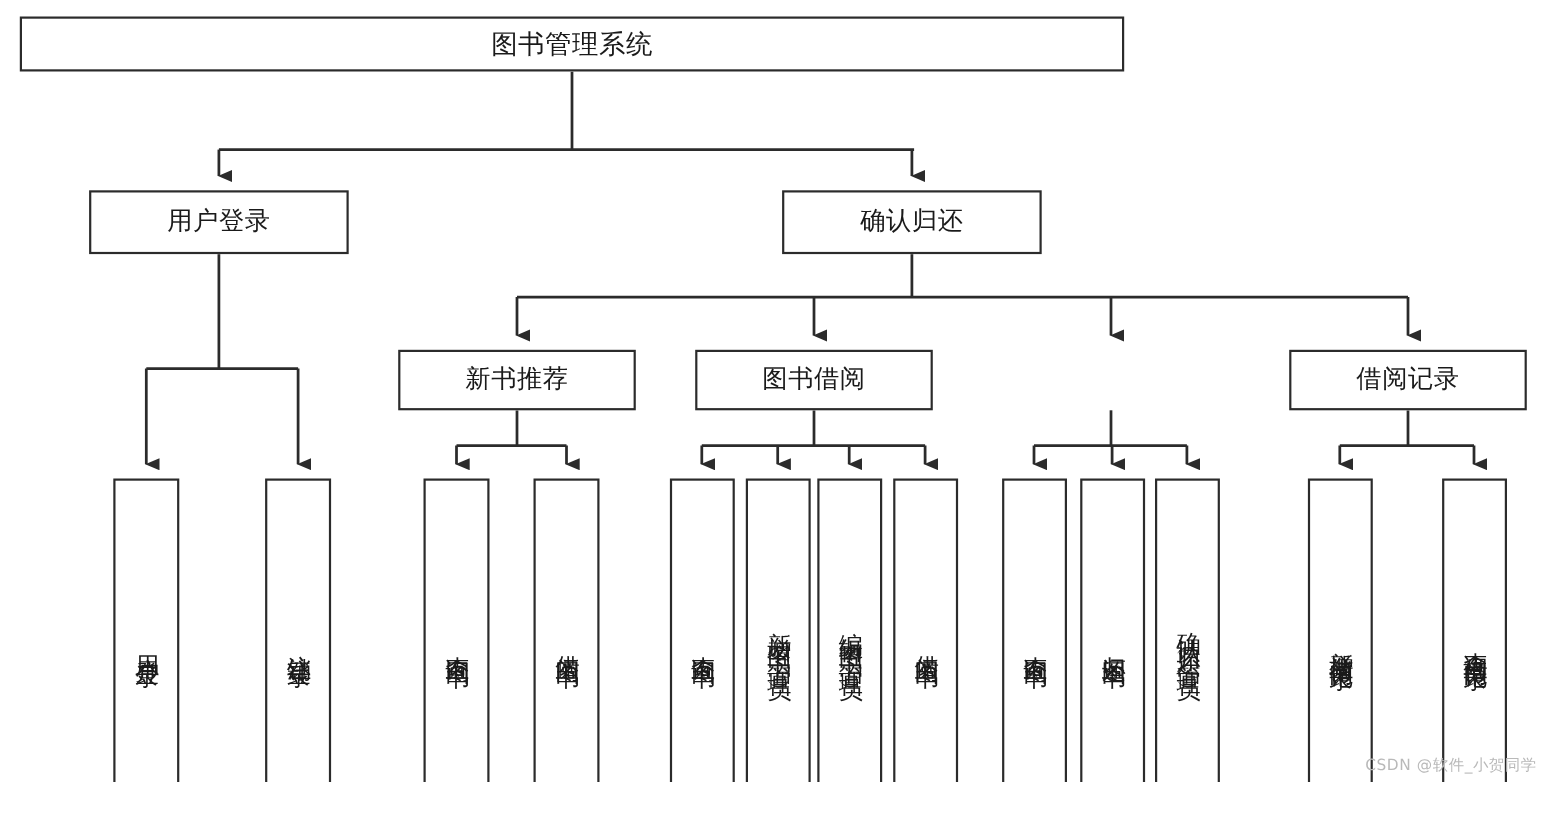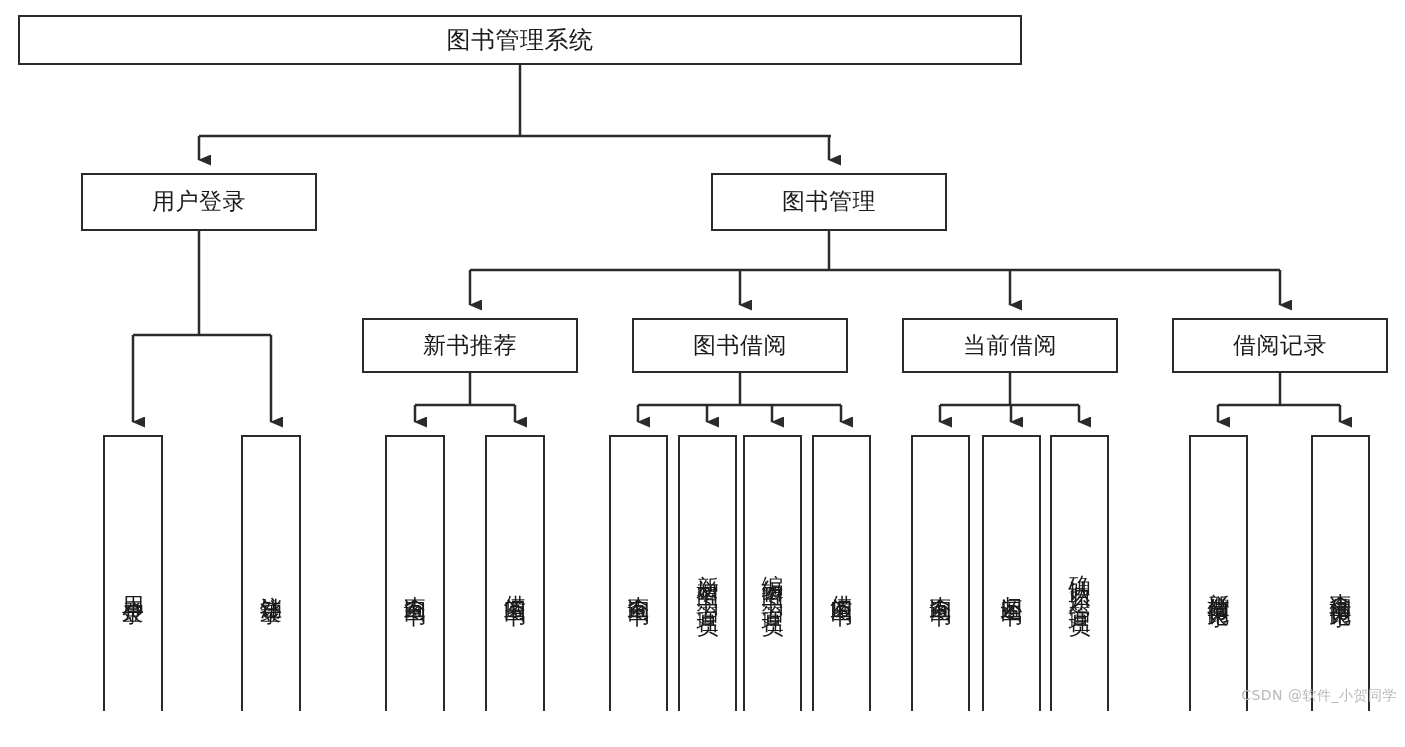--- a/index.html
+++ b/index.html
@@ -123,31 +123,28 @@
   </svg>
 
   <div class="node node-h root" style="left:18px; top:15px; width:1004px; height:50px;">
     <span>图书管理系统</span>
   </div>
 
   <div class="node node-h" style="left:81px; top:173px; width:236px; height:58px;">
     <span>用户登录</span>
   </div>
   <div class="node node-h" style="left:711px; top:173px; width:236px; height:58px;">
-    <span>图书管理</span>
+    <span>确认归还</span>
   </div>
 
   <div class="node node-h" style="left:632px; top:318px; width:216px; height:55px;">
     <span>图书借阅</span>
   </div>
   <div class="node node-h" style="left:362px; top:318px; width:216px; height:55px;">
     <span>新书推荐</span>
-  </div>
-  <div class="node node-h" style="left:902px; top:318px; width:216px; height:55px;">
-    <span>当前借阅</span>
   </div>
   <div class="node node-h" style="left:1172px; top:318px; width:216px; height:55px;">
     <span>借阅记录</span>
   </div>
 
   <div class="node node-v" style="left:103px; top:435px; width:60px; height:297px;">
     <span>用户登录</span>
   </div>
   <div class="node node-v" style="left:241px; top:435px; width:60px; height:297px;">
     <span>注销登录</span>

